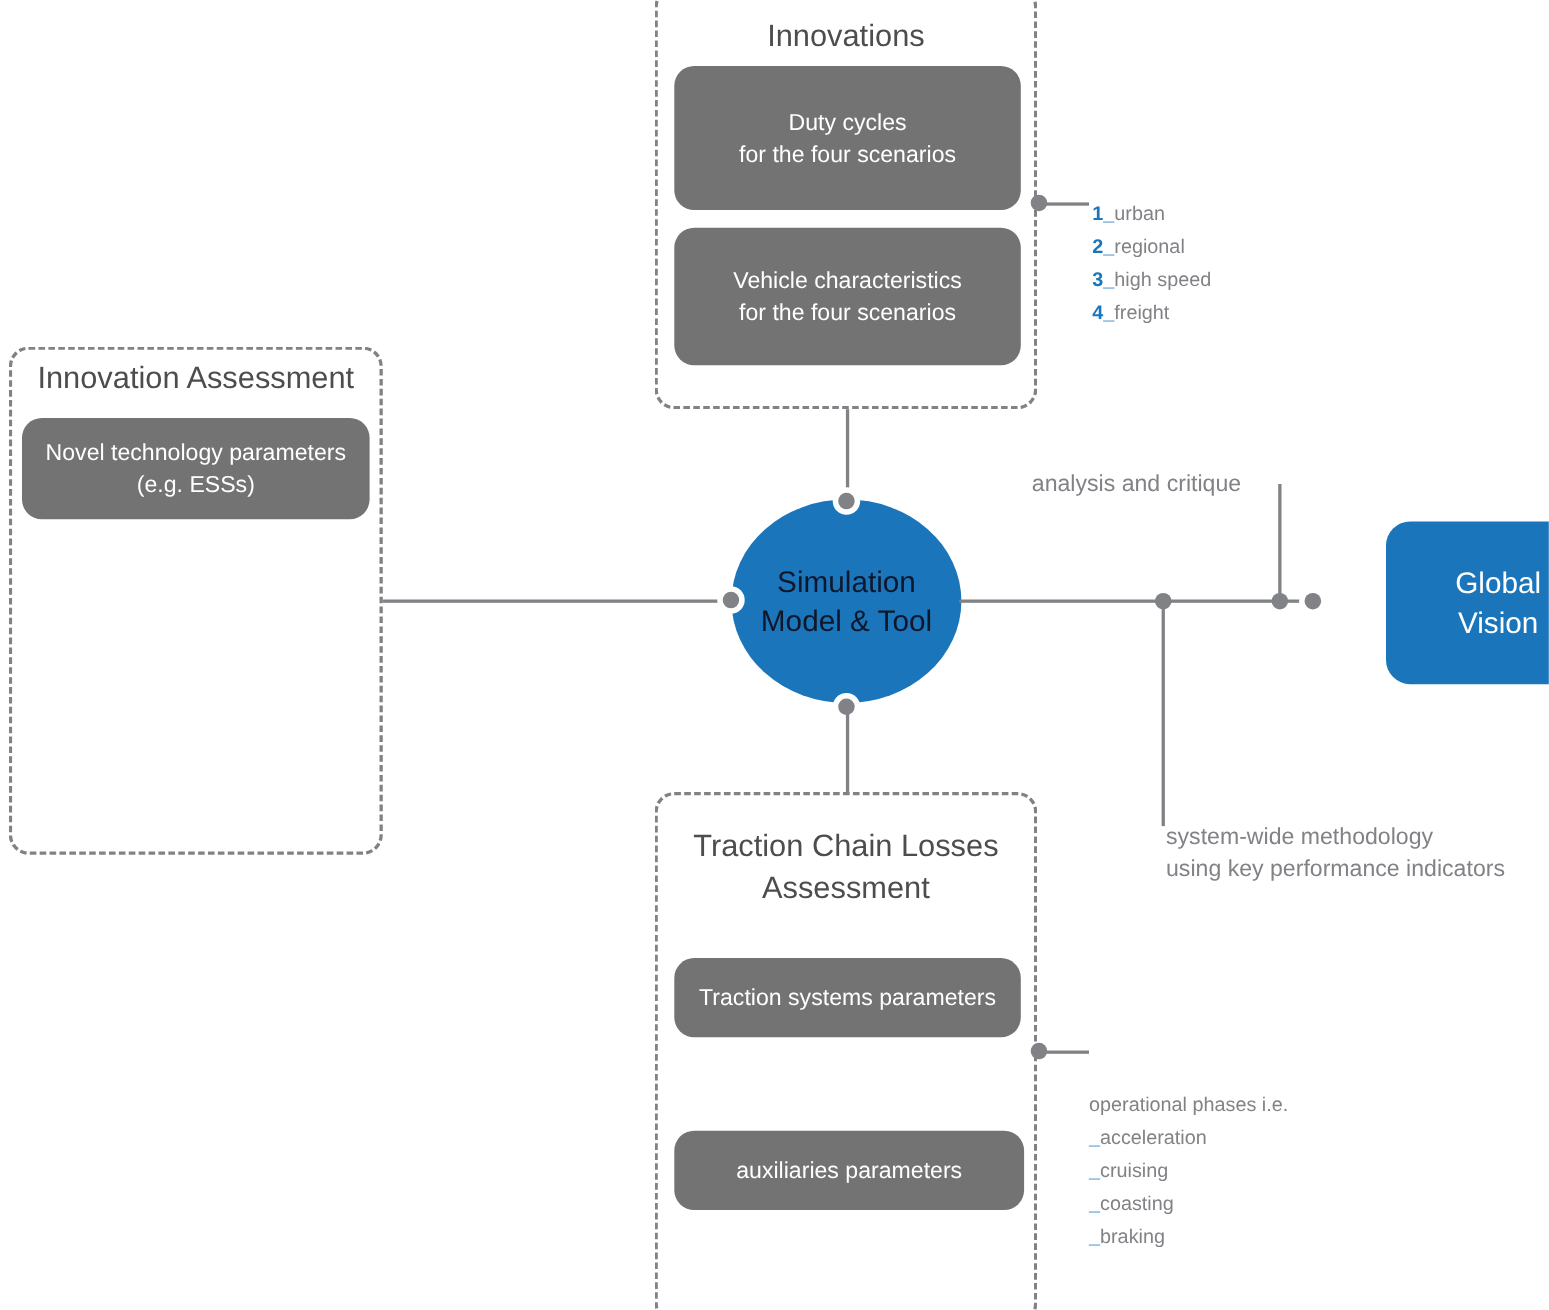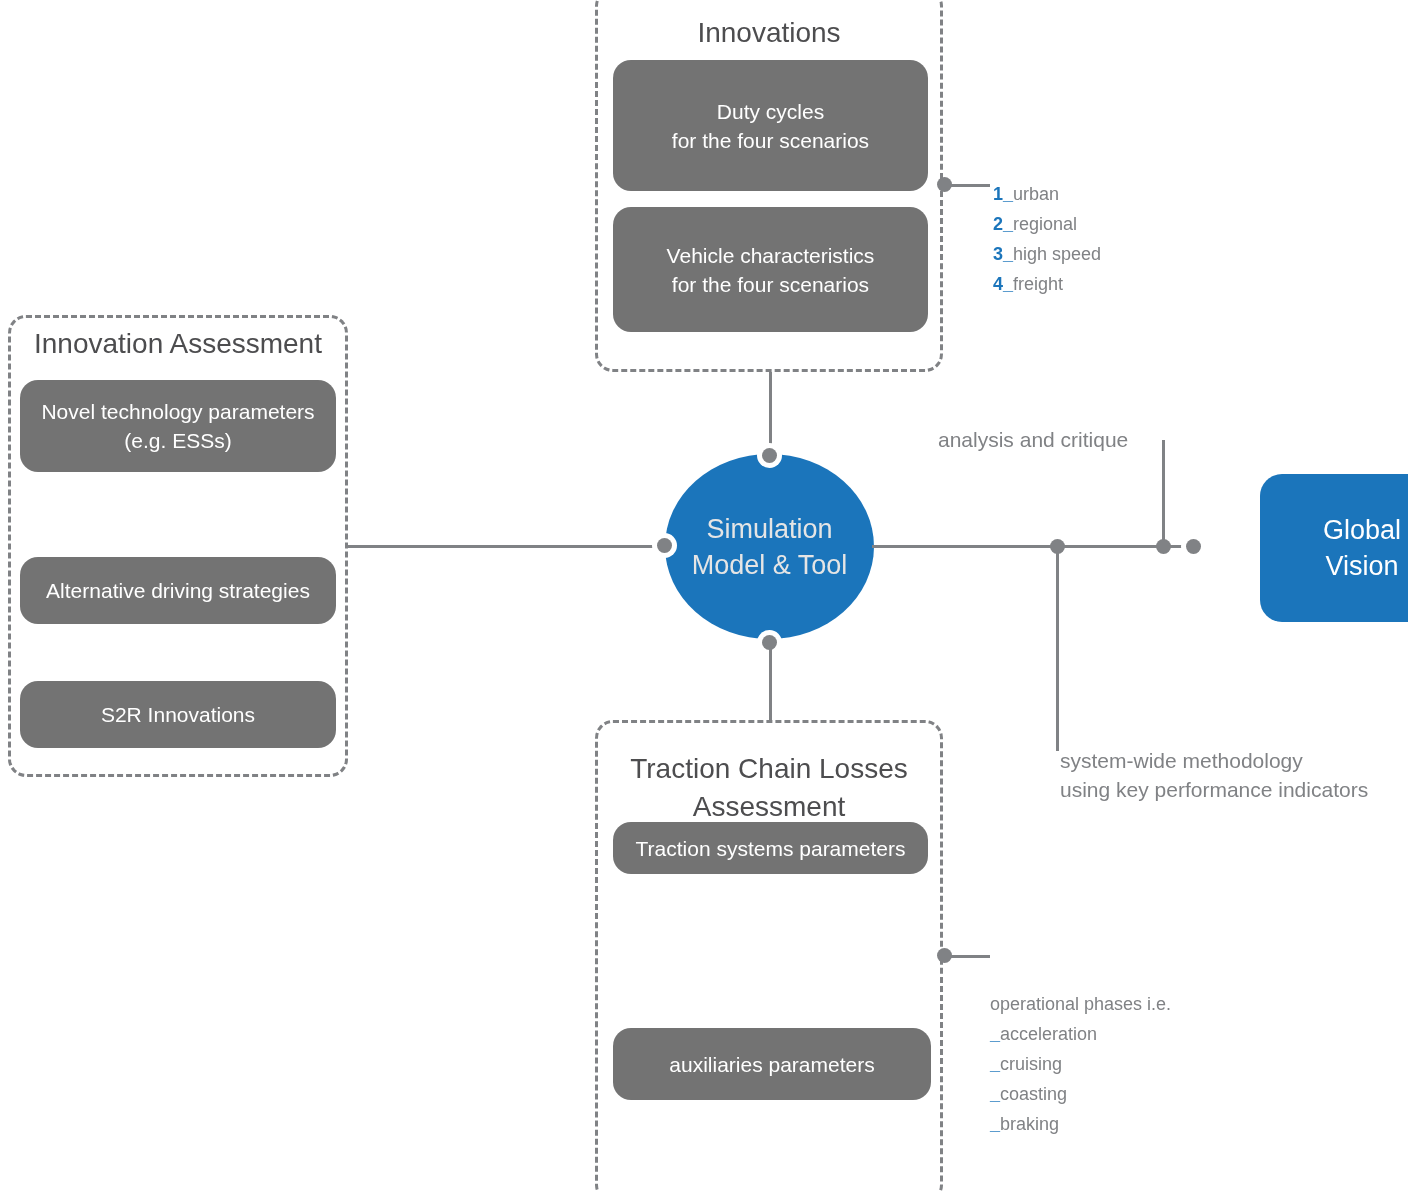--- a/index.html
+++ b/index.html
@@ -43,21 +43,21 @@
     white-space:pre-line;
     box-sizing:border-box;
     padding:4px 10px;
   }
 
   
   .circle{
     position:absolute;
     background:#1b75bb;
     border-radius:50%;
-    color:#e5e5e5;
+    color:#0f172a;
     display:flex;
     align-items:center;
     justify-content:center;
     text-align:center;
     font-size:27px;
     line-height:36px;
     white-space:pre-line;
   }
 
   
@@ -131,23 +131,21 @@
     <div><span class="num">3</span><span class="us">_</span><span>high speed</span></div>
     <div><span class="num">4</span><span class="us">_</span><span>freight</span></div>
   </div>
 
   <div class="group" style="left:8px;top:315px;width:340px;height:462px;"></div>
   <div class="group-title" style="left:8px;top:325px;width:340px;">Innovation Assessment</div>
 
   <div class="item" style="left:20px;top:380px;width:316px;height:92px;">Novel technology parameters
 (e.g. ESSs)</div>
 
-  <div class="item" style="left:20px;top:557px;width:316px;height:67px;">Alternative driving strategies</div>
 
-  <div class="item" style="left:20px;top:681px;width:316px;height:67px;">S2R Innovations</div>
 
   <div class="hline" style="left:348px;top:545px;width:322px;"></div>
 
   <div class="circle" style="left:665px;top:454px;width:209px;height:185px;">Simulation
 Model &amp; Tool</div>
 
   <div class="dot ringed" style="left:762px;top:448px;"></div>
   <div class="dot ringed" style="left:657px;top:538px;"></div>
   <div class="dot ringed" style="left:762px;top:635px;"></div>
 
@@ -166,21 +164,21 @@
 
   <div class="bluebox" style="left:1260px;top:474px;width:204px;height:148px;">Global
 Vision</div>
 
   <div class="vline" style="left:769px;top:639px;height:82px;"></div>
 
   <div class="group" style="left:595px;top:720px;width:348px;height:483px;"></div>
   <div class="group-title" style="left:595px;top:750px;width:348px;">Traction Chain Losses
 Assessment</div>
 
-  <div class="item" style="left:613px;top:822px;width:315px;height:52px;">Traction systems parameters</div>
+  <div class="item" style="left:613px;top:871px;width:315px;height:72px;">Traction systems parameters</div>
 
   <div class="item" style="left:613px;top:1028px;width:318px;height:72px;">auxiliaries parameters</div>
 
   <div class="hline" style="left:944px;top:955px;width:46px;"></div>
   <div class="dot" style="left:937px;top:948px;"></div>
 
   <div class="annot-list" style="left:990px;top:989px;width:260px;">
     <div>operational phases i.e.</div>
     <div><span class="us">_</span><span>acceleration</span></div>
     <div><span class="us">_</span><span>cruising</span></div>

